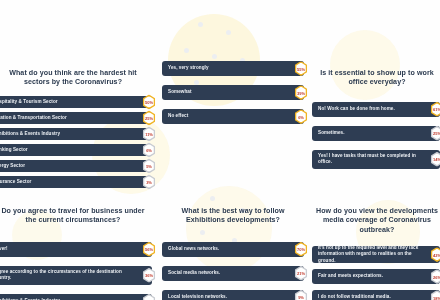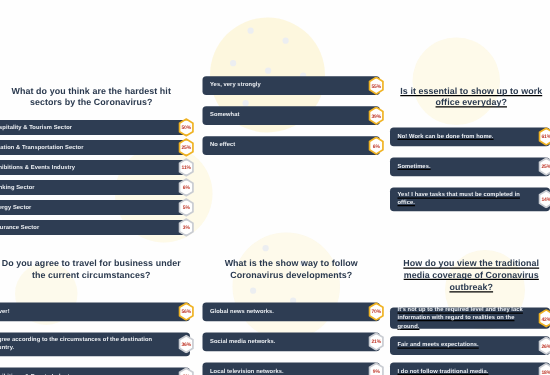--- a/index.html
+++ b/index.html
@@ -54,21 +54,21 @@
     margin-top: 47px;
   }
   .panel {
     position: relative;
     padding: 0;
     box-sizing: border-box;
   }
   
   .panel.col-1 { margin-left: -13px; }
   .panel.col-2 { padding-left: 10px; }
-  .panel.col-3 { padding-left: 8px; text-decoration: underline; }
+  .panel.col-3 { padding-left: 8px; }
 
   .panel-title {
     font-size: 7.1px;
     font-weight: bold;
     color: #2b3a4f;
     text-align: center;
     line-height: 1.32;
     letter-spacing: .01em;
     margin: 0;
     padding: 0 6px;
@@ -351,21 +351,21 @@
         <div class="badge">
           <div class="hex-outer"></div>
           <div class="hex-inner"></div>
           <span class="badge-value">8%</span>
         </div>
       </div>
     </div>
   </div>
 
   <div class="panel col-2 row-2">
-    <div class="panel-title">What is the show way to follow Coronavirus developments?</div>
+    <div class="panel-title">What is the best way to follow Exhibitions developments?</div>
     <div class="bars" style="margin-top:16px;">
       <div class="bar-row tall" style="margin-bottom:9px;">
         <div class="bar">
           <span class="bar-label">Global news networks.</span>
         </div>
         <div class="badge accent">
           <div class="hex-outer"></div>
           <div class="hex-inner"></div>
           <span class="badge-value">70%</span>
         </div>
@@ -387,21 +387,21 @@
         <div class="badge">
           <div class="hex-outer"></div>
           <div class="hex-inner"></div>
           <span class="badge-value">9%</span>
         </div>
       </div>
     </div>
   </div>
 
   <div class="panel col-3 row-2">
-    <div class="panel-title">How do you view the traditional media coverage of Coronavirus outbreak?</div>
+    <div class="panel-title">How do you view the developments media coverage of Coronavirus outbreak?</div>
     <div class="bars" style="margin-top:11px;">
       <div class="bar-row" style="height:17px;margin-bottom:6px;">
         <div class="bar">
           <span class="bar-label">It's not up to the required level and they lack information with regard to realities on the ground.</span>
         </div>
         <div class="badge accent">
           <div class="hex-outer"></div>
           <div class="hex-inner"></div>
           <span class="badge-value">42%</span>
         </div>

